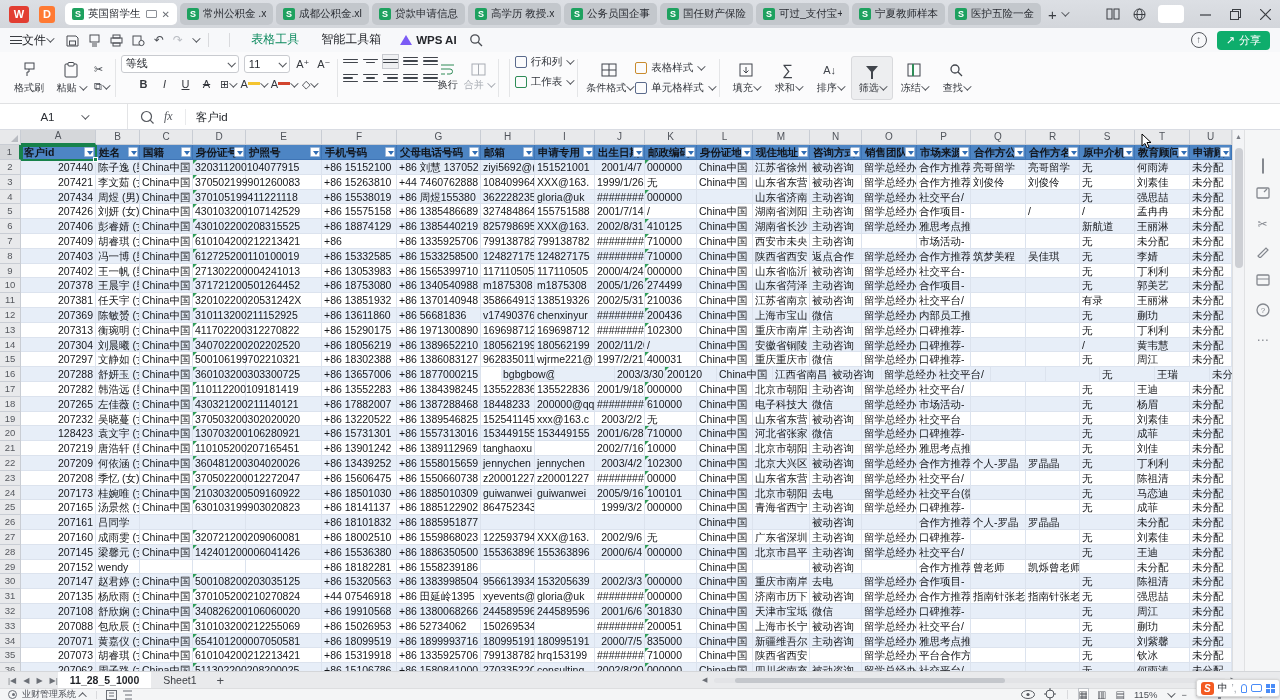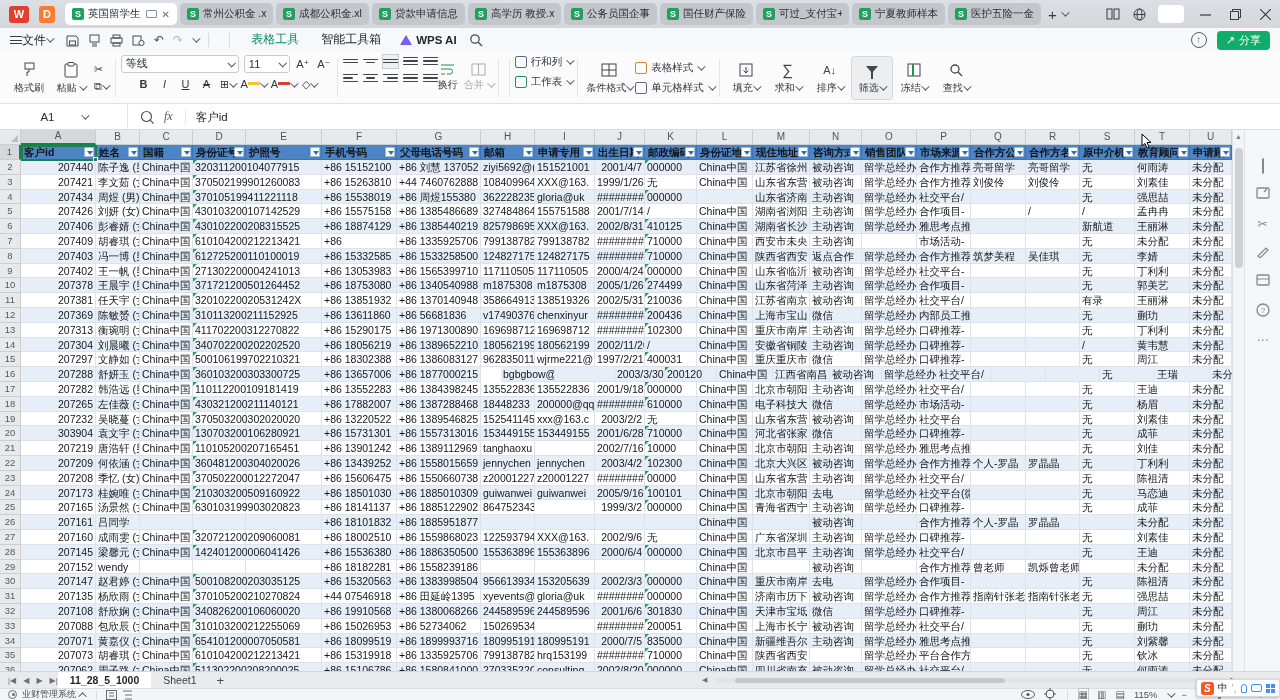--- a/index.html
+++ b/index.html
@@ -1019,21 +1019,21 @@
           <div class="cell" style="width: 55px;">留学总经办</div>
           <div class="cell" style="width: 54px;">社交平台</div>
           <div class="cell" style="width: 55px;"></div>
           <div class="cell" style="width: 54px;"></div>
           <div class="cell" style="width: 55px;">无</div>
           <div class="cell" style="width: 55px;">刘素佳</div>
           <div class="cell" style="width: 42px;">未分配</div>
         </div>
         <div class="grow band">
           <div class="gut">20</div>
-          <div class="cell ar" style="width: 75px;">303904</div>
+          <div class="cell ar" style="width: 75px;">128423</div>
           <div class="cell" style="width: 44px;">袁文宇 (女</div>
           <div class="cell" style="width: 53px;">China中国</div>
           <div class="cell ovf tri" style="width: 53px;">130703200106280921</div>
           <div class="cell" style="width: 76px;"></div>
           <div class="cell" style="width: 75px;">+86 15731301</div>
           <div class="cell" style="width: 84px;">+86 1557313016</div>
           <div class="cell" style="width: 54px;">153449155</div>
           <div class="cell" style="width: 60px;">153449155</div>
           <div class="cell ar" style="width: 50px;">2001/6/28</div>
           <div class="cell tri" style="width: 52px;">710000</div>

